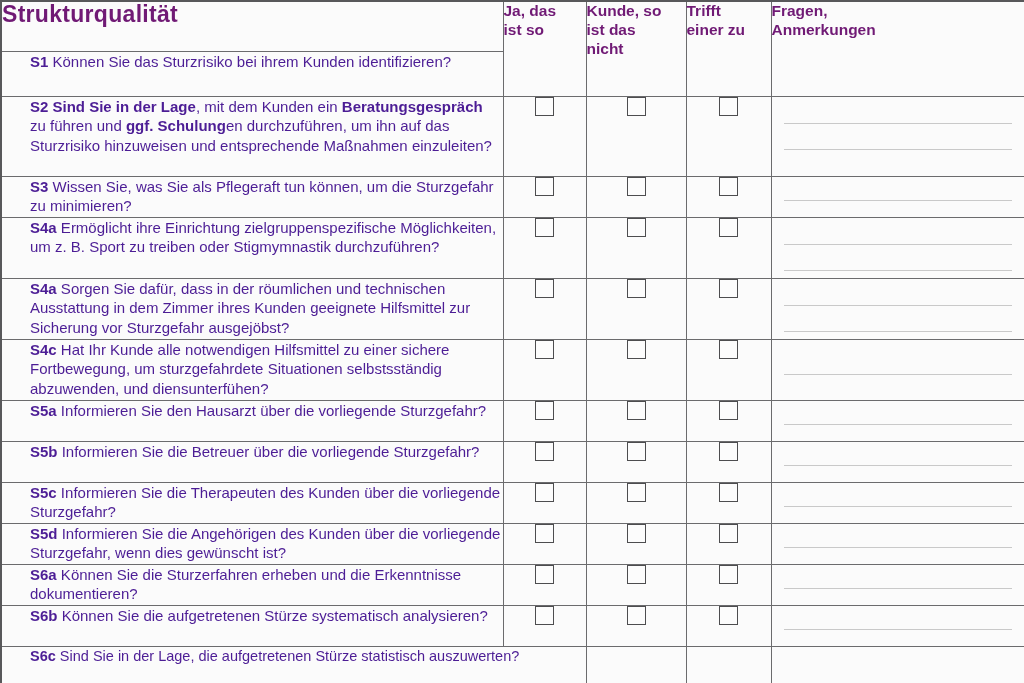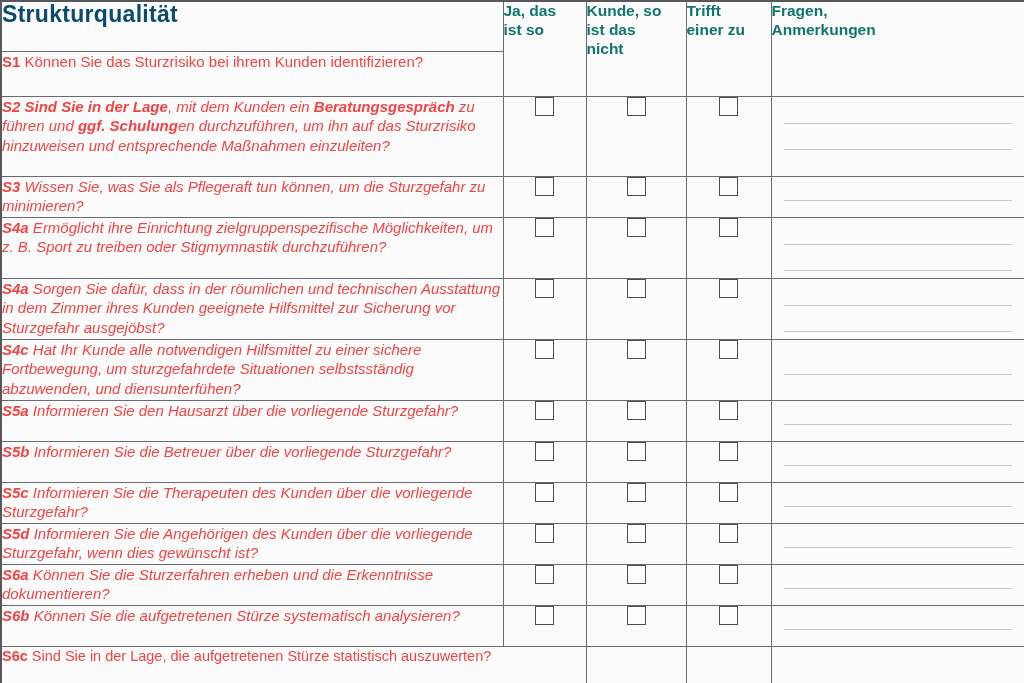--- a/index.html
+++ b/index.html
@@ -40,64 +40,64 @@
 
   
   td.title-cell {
     background: linear-gradient(100deg, #2d6fc0 0%, #3c7dcc 18%, #5b96da 60%, #6fa4e0 100%);
     height: 50px;
     border-bottom: 1px solid #7aa9dd;
     padding: 0 0 0 18px;
     vertical-align: middle;
   }
   .title-text {
-    color: #0c4a6e;
+    color: #701a75;
     font-size: 23px;
     font-weight: bold;
     letter-spacing: 0.3px;
     line-height: 1.05;
     display: block;
   }
 
   
   td.hdr {
     background: #9ec4ef;
     vertical-align: top;
     padding: 6px 6px 4px 7px;
     border: 1px solid #5c5c5e;
   }
   .hdr-text {
-    color: #0f766e;
+    color: #701a75;
     font-size: 15.5px;
     font-weight: bold;
     line-height: 1.22;
     display: block;
     white-space: pre-line;
   }
 
   
   td.s1-cell {
     background: linear-gradient(100deg, #bcd2ea 0%, #c9dbef 40%, #dbe8f6 100%);
     padding: 5px 8px 6px 8px;
     border-top: 1px solid #7aa9dd;
     border-bottom: 1px solid #6b6b6d;
     border-left: 1px solid #6b6b6d;
     border-right: 1px solid #5c5c5e;
   }
 
   
   td.q-cell {
     padding: 5px 8px 6px 8px;
-    font-style: italic;
   }
   .q-text {
     font-size: 15px;
     line-height: 1.33;
-    color: #ef4444;
+    color: #4c1d95;
     display: block;
+    padding-left: 28px;
   }
   .q-text b { font-weight: bold; }
 
   
   td.cb-cell {
     text-align: center;
     padding-top: 9px;
   }
   .checkbox {
     display: inline-block;

